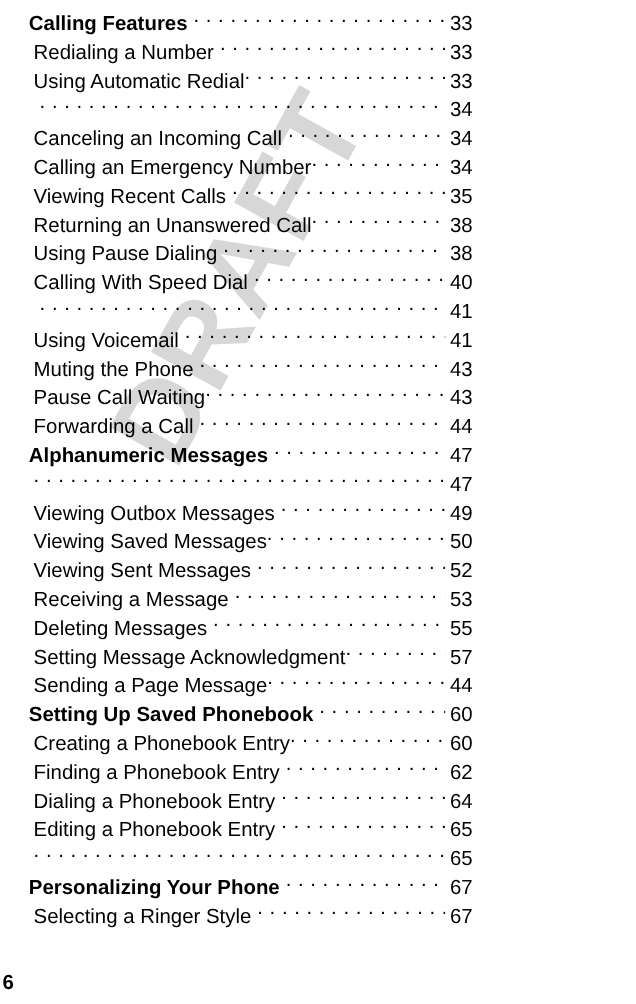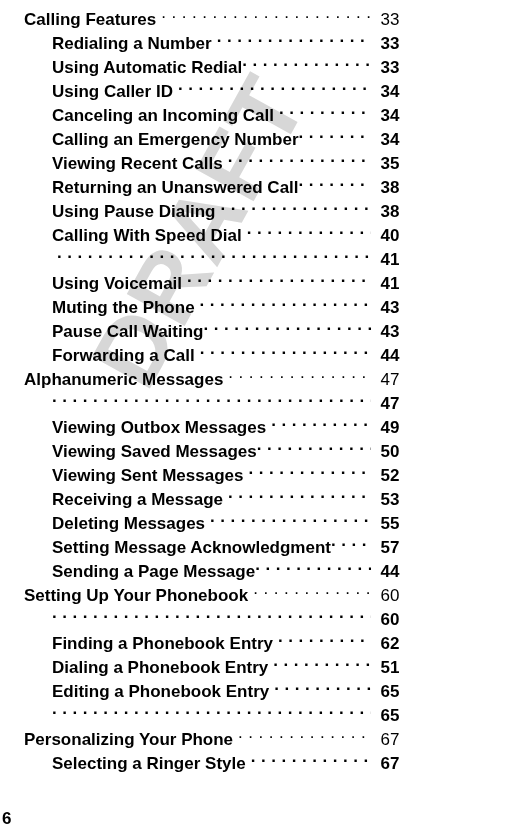--- a/index.html
+++ b/index.html
@@ -87,42 +87,42 @@
     font-size: 17px;
     line-height: 24px;
     letter-spacing: 0.4px;
     color: #000;
     white-space: nowrap;
   }
 
   .toc-row .pageno {
     flex: 0 0 auto;
     width: 30px;
-    text-align: center;
+    text-align: left;
     font-size: 17px;
   }
 
   
   .toc-row.lvl1 {
     padding-left: 24px;
     padding-right: 14px;
     font-weight: bold;
   }
   .toc-row.lvl1 .leader::before {
     font-weight: normal;
   }
   .toc-row.lvl1 .pageno {
     font-weight: normal;
   }
 
   
   .toc-row.lvl2 {
-    padding-left: 52px;
+    padding-left: 28px;
     padding-right: 14px;
-    font-weight: bold;
+    font-weight: normal;
   }
 
   
   .toc-row.nogap .leader { margin-left: 0px; }
   .toc-row.gap   .leader { margin-left: 5px; }
 
   
   #folio {
     position: absolute;
     left: 2px;
@@ -152,21 +152,20 @@
         <span class="label">Redialing a Number</span>
         <span class="leader"></span>
         <span class="pageno">33</span>
       </div>
       <div class="toc-row lvl2 nogap">
         <span class="label">Using Automatic Redial</span>
         <span class="leader"></span>
         <span class="pageno">33</span>
       </div>
       <div class="toc-row lvl2 gap">
-        <span class="label">Using Caller ID</span>
         <span class="leader"></span>
         <span class="pageno">34</span>
       </div>
       <div class="toc-row lvl2 gap">
         <span class="label">Canceling an Incoming Call</span>
         <span class="leader"></span>
         <span class="pageno">34</span>
       </div>
       <div class="toc-row lvl2 nogap">
         <span class="label">Calling an Emergency Number</span>
@@ -255,37 +254,38 @@
         <span class="label">Setting Message Acknowledgment</span>
         <span class="leader"></span>
         <span class="pageno">57</span>
       </div>
       <div class="toc-row lvl2 nogap">
         <span class="label">Sending a Page Message</span>
         <span class="leader"></span>
         <span class="pageno">44</span>
       </div>
       <div class="toc-row lvl1 gap">
-        <span class="label">Setting Up Your Phonebook</span>
+        <span class="label">Setting Up Saved Phonebook</span>
         <span class="leader"></span>
         <span class="pageno">60</span>
       </div>
       <div class="toc-row lvl2 nogap">
+        <span class="label">Creating a Phonebook Entry</span>
         <span class="leader"></span>
         <span class="pageno">60</span>
       </div>
       <div class="toc-row lvl2 gap">
         <span class="label">Finding a Phonebook Entry</span>
         <span class="leader"></span>
         <span class="pageno">62</span>
       </div>
       <div class="toc-row lvl2 gap">
         <span class="label">Dialing a Phonebook Entry</span>
         <span class="leader"></span>
-        <span class="pageno">51</span>
+        <span class="pageno">64</span>
       </div>
       <div class="toc-row lvl2 gap">
         <span class="label">Editing a Phonebook Entry</span>
         <span class="leader"></span>
         <span class="pageno">65</span>
       </div>
       <div class="toc-row lvl2 nogap">
         <span class="leader"></span>
         <span class="pageno">65</span>
       </div>

